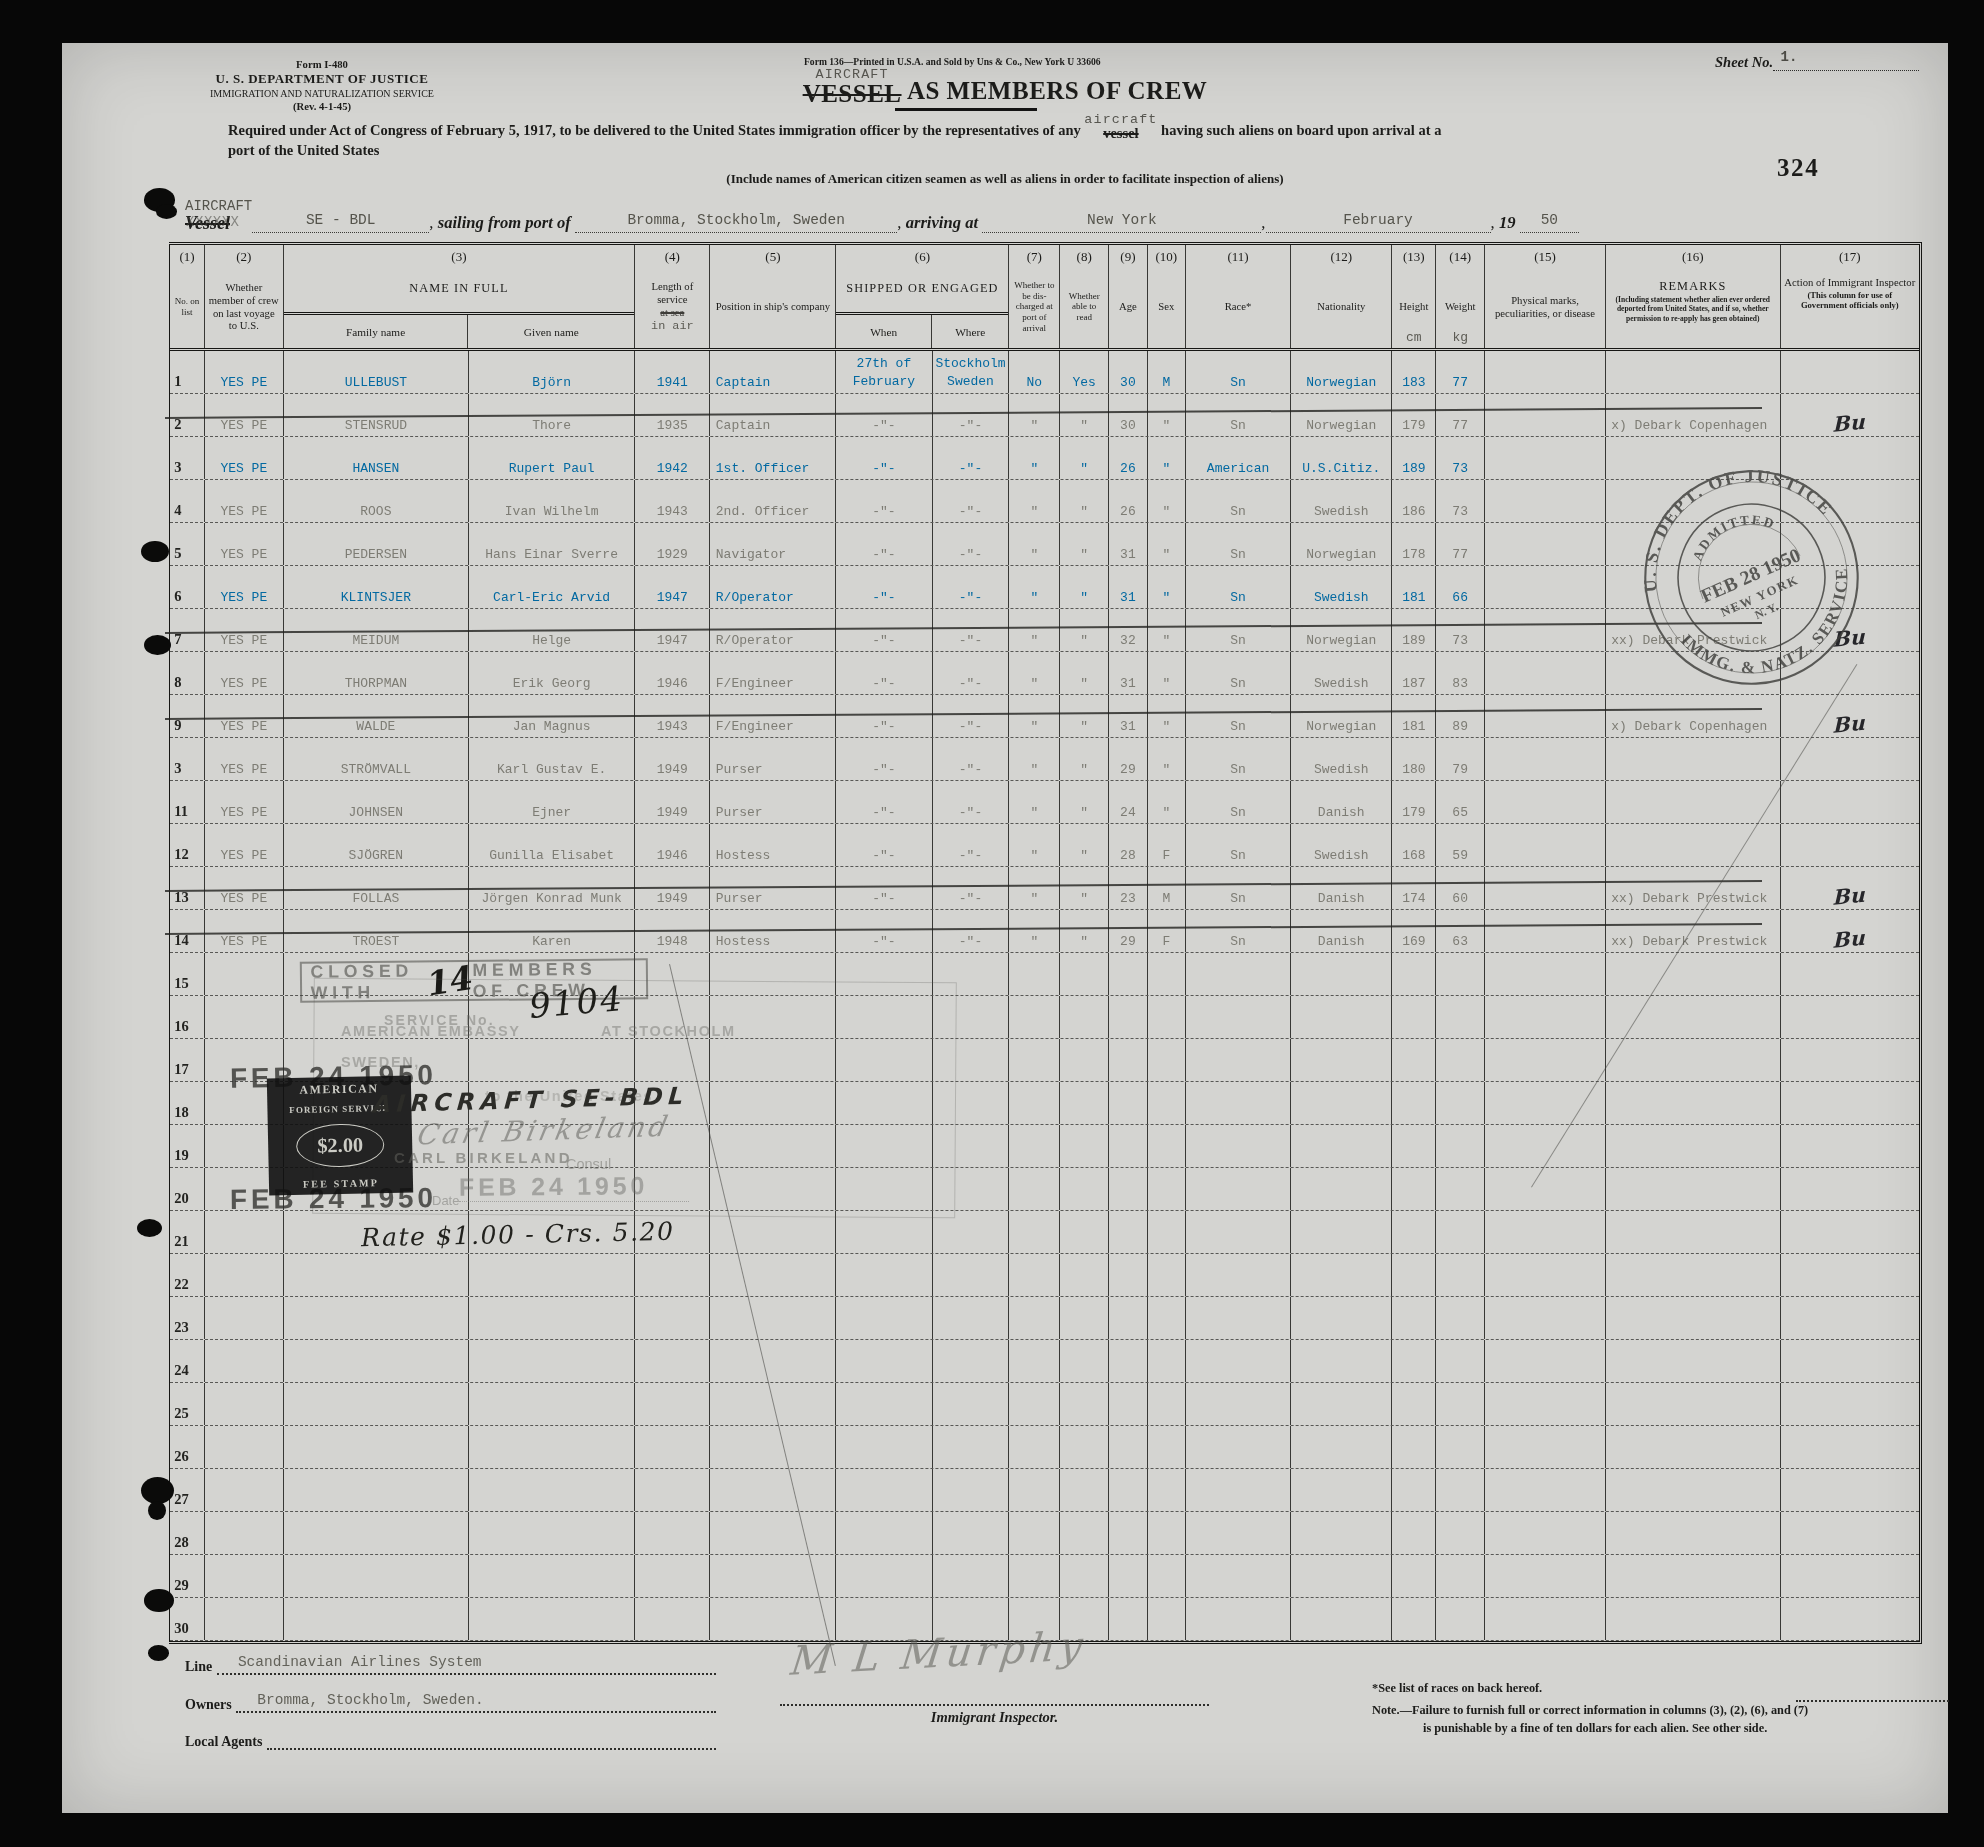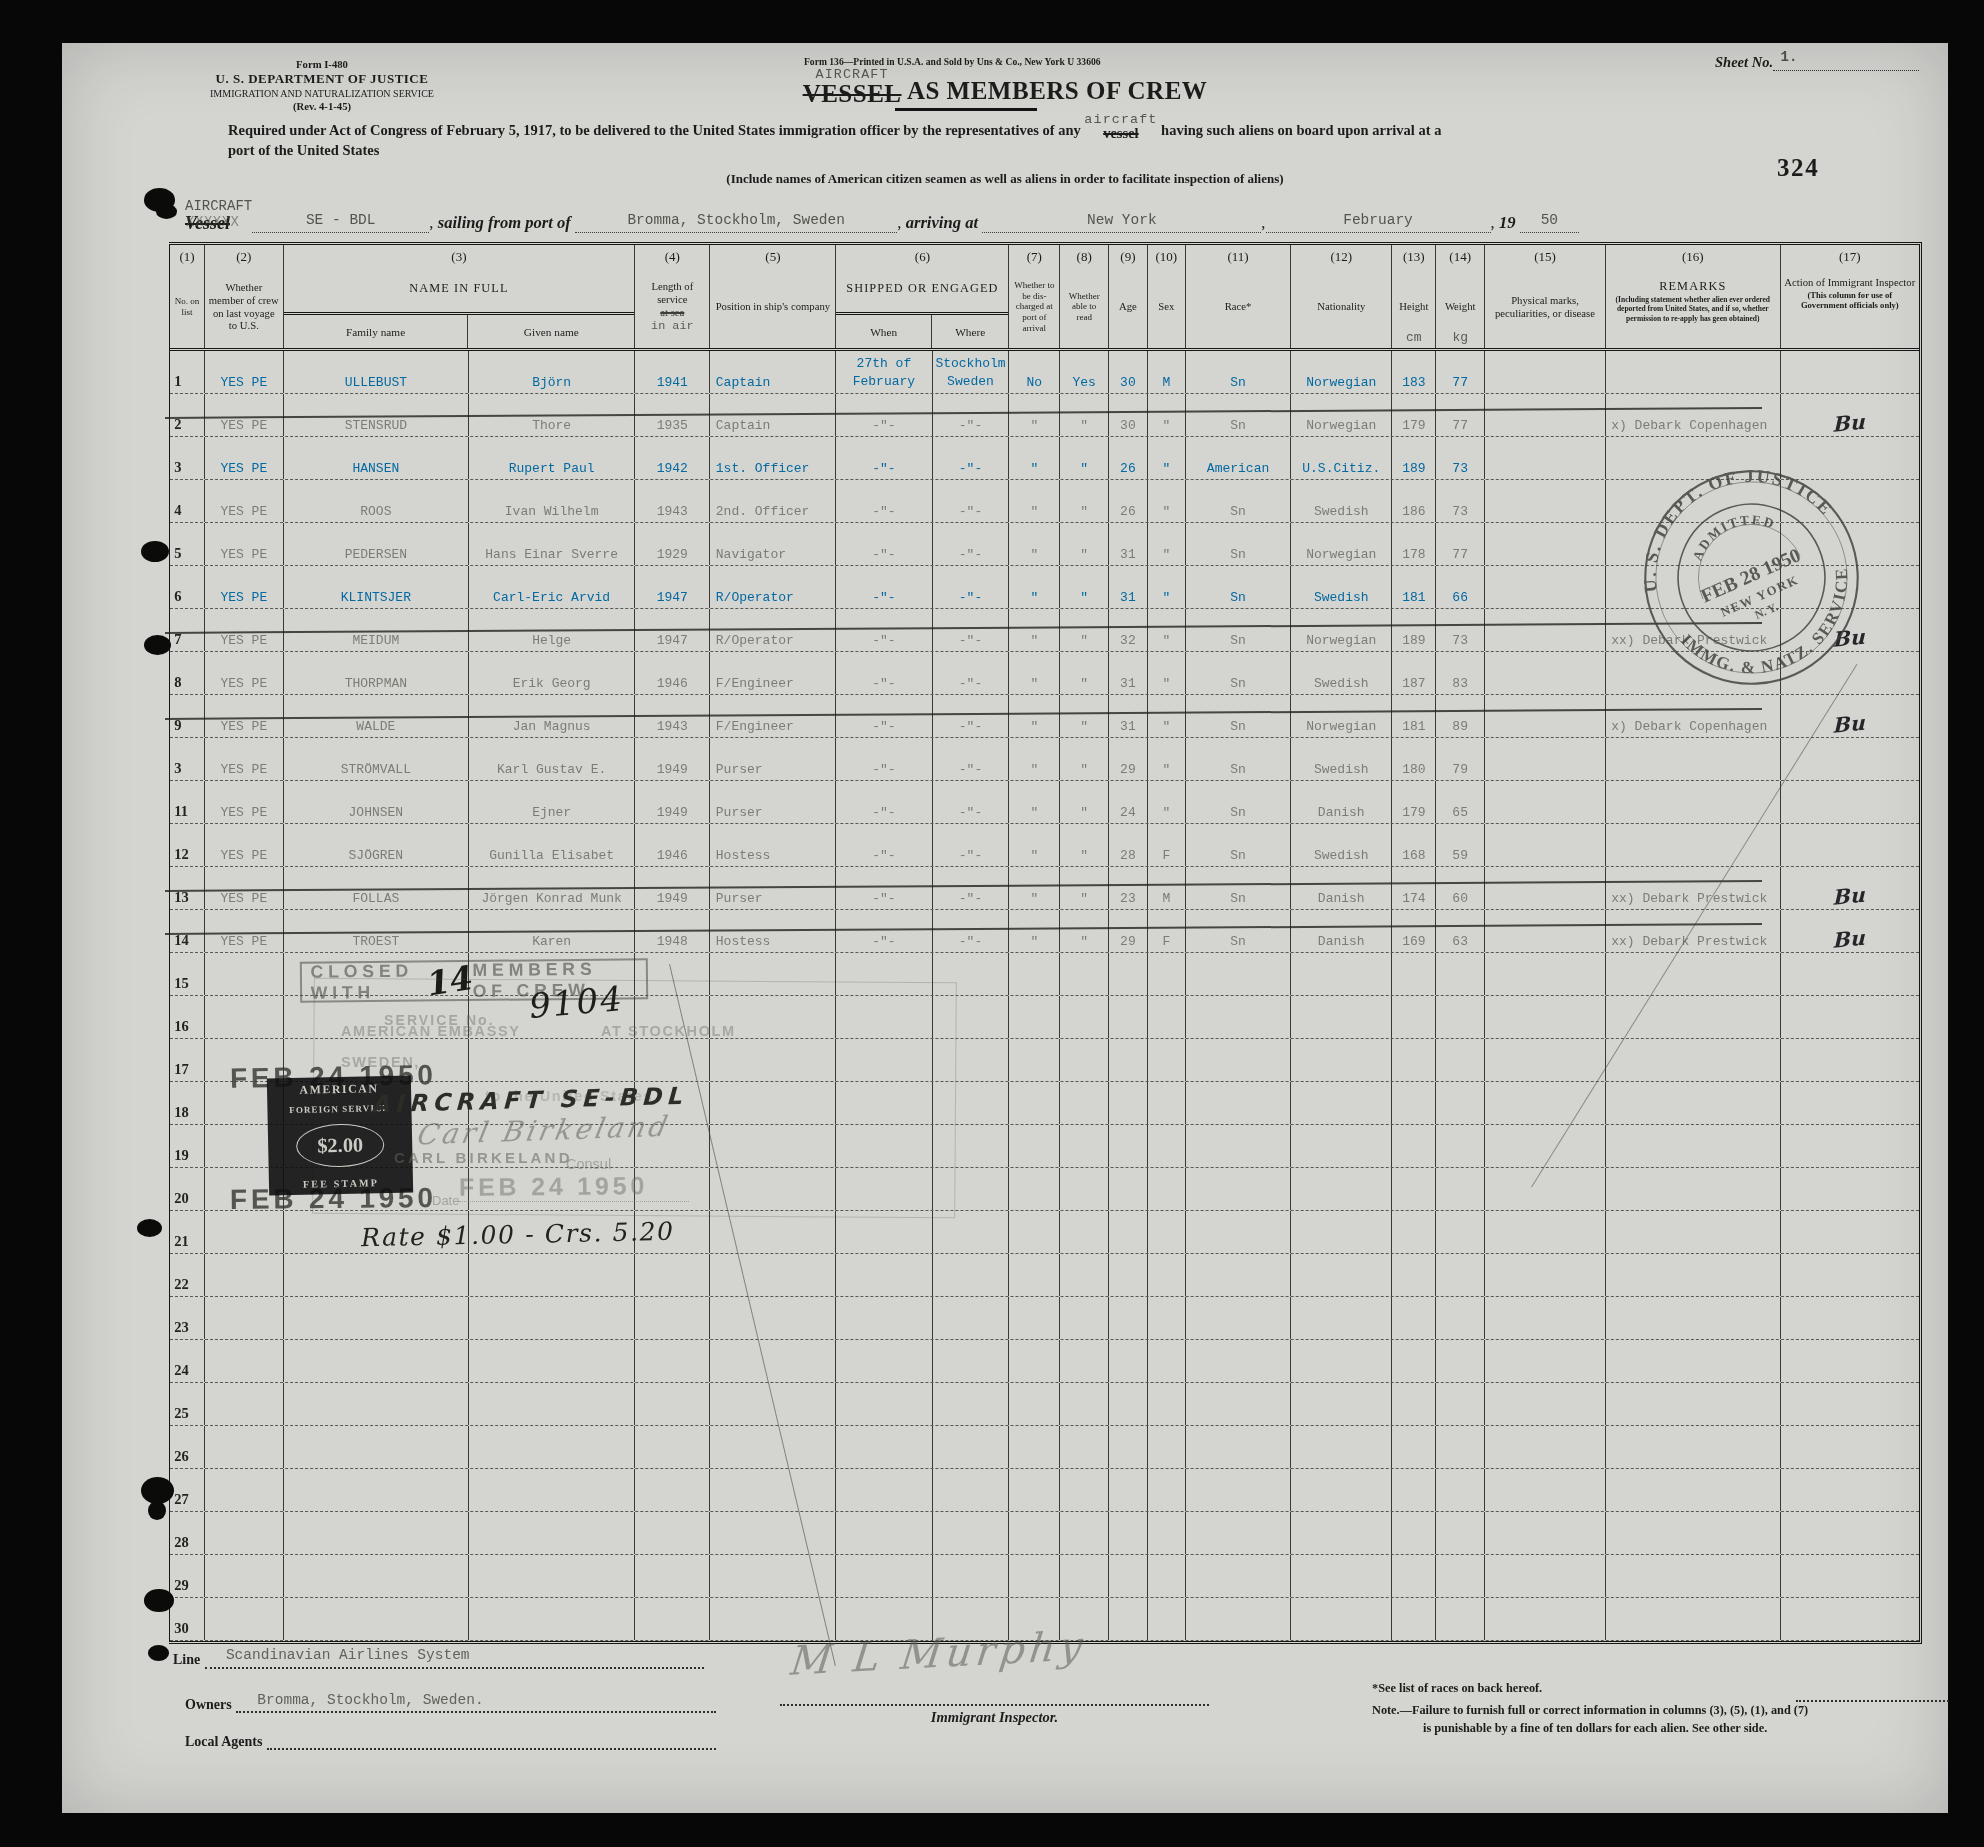--- a/index.html
+++ b/index.html
@@ -110,21 +110,21 @@
   #roundStamp{left:1578px;top:423px;width:223px;height:223px;opacity:.82;}
   #diagA{left:608px;top:921px;width:721px;border-top:1.6px solid rgba(62,62,58,.55);transform:rotate(76.7deg);transform-origin:0 0;}
   #diagB{left:1469px;top:1144px;width:616px;border-top:1.6px solid rgba(62,62,58,.5);transform:rotate(-58.1deg);transform-origin:0 0;}
   .blob{position:absolute;background:#0b0b0a;border-radius:50%;}
 
   
   .frow{position:absolute;display:flex;align-items:flex-end;width:531px;height:31px;}
   .flabel{font-size:14px;font-weight:bold;padding-right:4.3px;white-space:nowrap;}
   .fdots{flex:1;border-bottom:2.1px dotted #2d2d2a;text-align:left;padding-left:21.4px;}
   .fdots .typed{position:relative;top:-3.2px;font-size:14.5px;color:#63625a;white-space:nowrap;}
-  #footLine{left:111px;top:1601px;align-items:center;}
+  #footLine{left:123px;top:1601px;}
   #footOwners{left:123px;top:1639px;}
   #footAgents{left:123px;top:1676px;}
   #sigInspector{left:729px;top:1587px;font-family:"DejaVu Serif",serif;font-style:italic;font-size:40px;color:rgba(92,92,88,.55);transform:rotate(-3deg) skewX(-10deg);letter-spacing:4.3px;}
   #dotsInspector{left:718px;top:1661px;width:429px;border-bottom:2.1px dotted #2d2d2a;}
   #lblInspector{left:718px;top:1666px;width:429px;text-align:center;font-size:14.5px;font-weight:bold;font-style:italic;}
   #noteRaces{left:1310px;top:1638px;font-size:12.3px;font-weight:bold;}
   #note1{left:1310px;top:1660px;font-size:12.3px;font-weight:bold;}
   #note2{left:1361px;top:1678px;font-size:12.3px;font-weight:bold;}
   #dotsRight{left:1734px;top:1657px;width:153px;border-bottom:2.1px dotted #2d2d2a;}
 </style>
@@ -1557,18 +1557,18 @@
   <div class="frow" id="footAgents">
     <span class="flabel">Local Agents</span>
     <span class="fdots"><span class="typed"></span></span>
   </div>
 
   <div class="abs" id="sigInspector">M L Murphy</div>
   <div class="abs" id="dotsInspector"></div>
   <div class="abs" id="lblInspector">Immigrant Inspector.</div>
 
   <div class="abs" id="noteRaces">*See list of races on back hereof.</div>
-  <div class="abs" id="note1">Note.—Failure to furnish full or correct information in columns (3), (5), (1), and (7)</div>
+  <div class="abs" id="note1">Note.—Failure to furnish full or correct information in columns (3), (2), (6), and (7)</div>
   <div class="abs" id="note2">is punishable by a fine of ten dollars for each alien.  See other side.</div>
   <div class="abs" id="dotsRight"></div>
 
 </div>
 
 
 </body></html>

